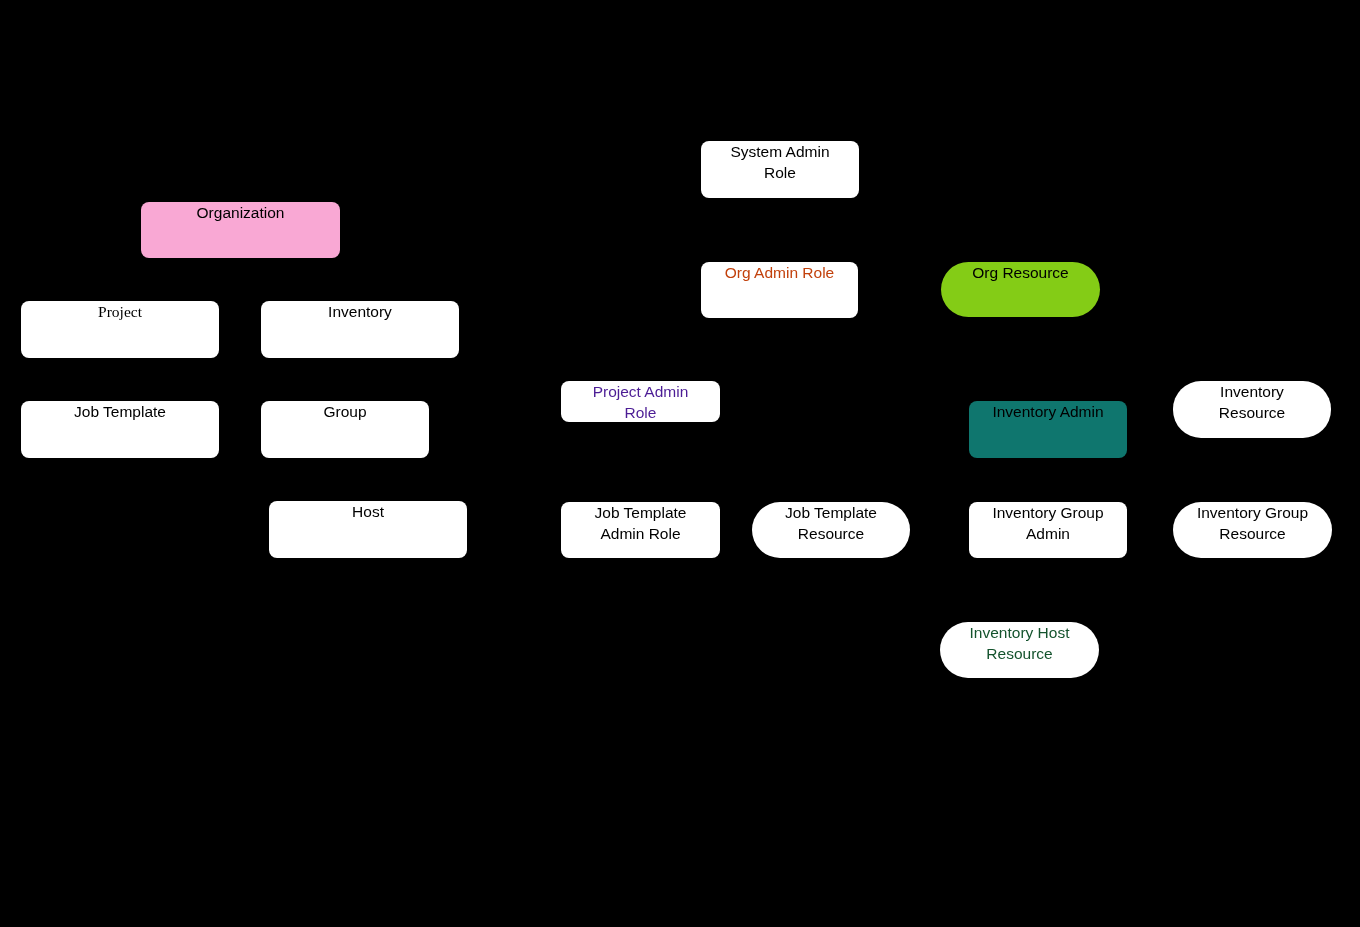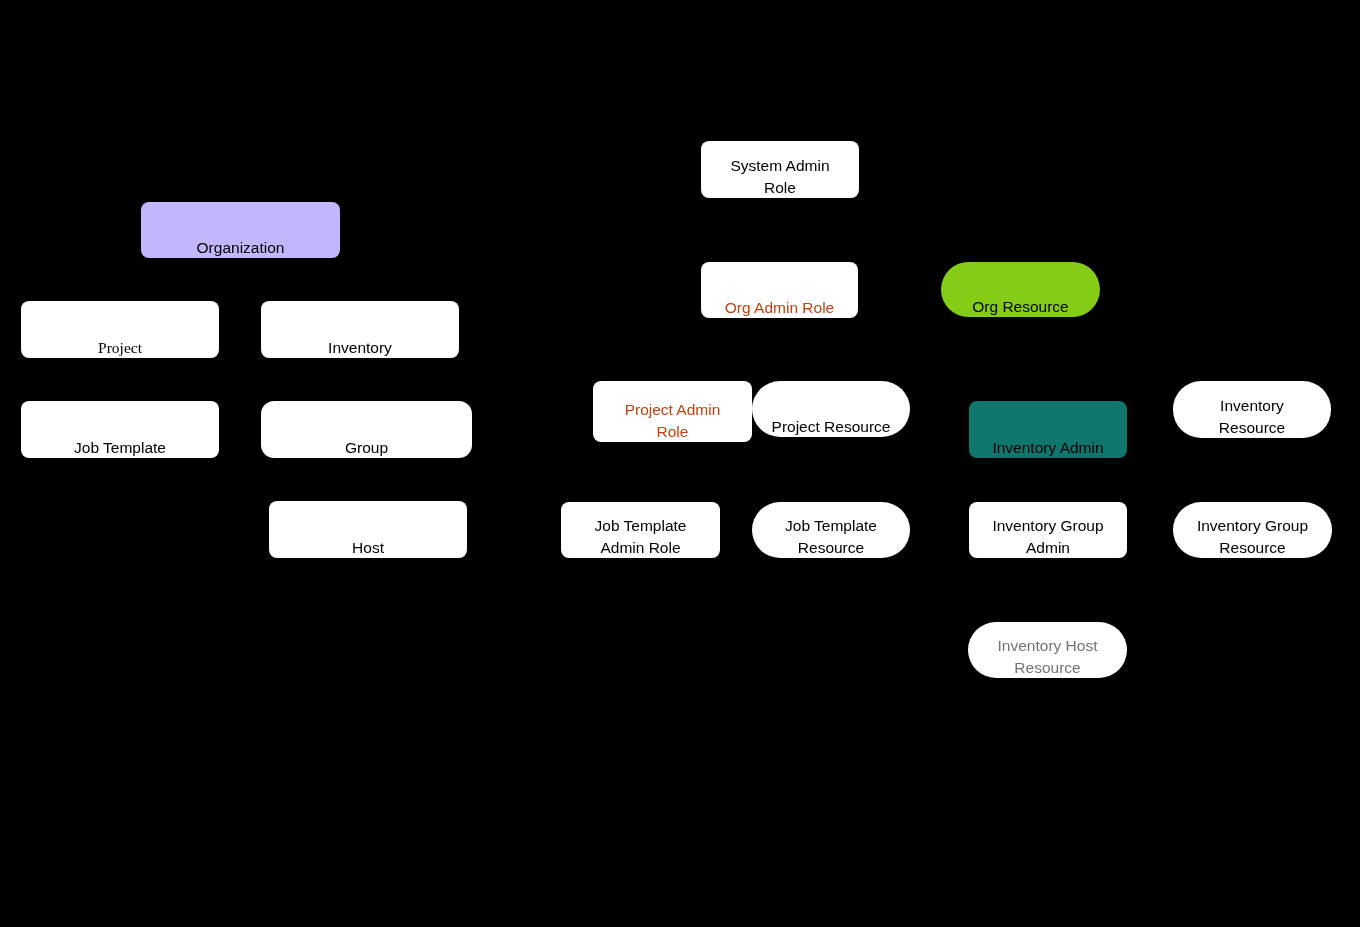--- a/index.html
+++ b/index.html
@@ -13,75 +13,72 @@
     height: 927px;
     background: #000000;
     overflow: hidden;
     font-family: "Liberation Sans", sans-serif;
   }
   .node {
     position: absolute;
     background: #ffffff;
     color: #000000;
     display: flex;
-    align-items: flex-end;
+    align-items: flex-start;
     justify-content: center;
     box-sizing: border-box;
   }
   .node.rect {
     border-radius: 8px;
   }
   .node.stadium {
     border-radius: 28px;
   }
   .node-label {
     font-size: 15.5px;
     line-height: 1.38;
     text-align: center;
     white-space: pre-line;
   }
 </style>
 </head>
 <body>
 
 <div class="canvas" style="background: rgb(0, 0, 0);">
-    <div class="node rect" style="left: 141px; top: 202px; width: 199px; height: 56px; background: #c4b5fd; color: rgb(0, 0, 0);">
+    <div class="node rect" style="left: 141px; top: 202px; width: 199px; height: 56px; background: #f9a8d4; color: rgb(0, 0, 0);">
       <div class="node-label">Organization</div>
     </div>
     <div class="node rect" style="left: 21px; top: 301px; width: 198px; height: 57px; background: rgb(255, 255, 255); color: rgb(0, 0, 0); font-family: Liberation Serif, serif;">
       <div class="node-label">Project</div>
     </div>
     <div class="node rect" style="left: 261px; top: 301px; width: 198px; height: 57px; background: rgb(255, 255, 255); color: rgb(0, 0, 0);">
       <div class="node-label">Inventory</div>
     </div>
     <div class="node rect" style="left: 21px; top: 401px; width: 198px; height: 57px; background: rgb(255, 255, 255); color: rgb(0, 0, 0);">
       <div class="node-label">Job Template</div>
     </div>
-    <div class="node rect" style="left: 261px; top: 401px; width: 211px; height: 57px; background: rgb(255, 255, 255); color: rgb(0, 0, 0); border-radius: 13px;">
+    <div class="node rect" style="left: 261px; top: 401px; width: 168px; height: 57px; background: rgb(255, 255, 255); color: rgb(0, 0, 0);">
       <div class="node-label">Group</div>
     </div>
     <div class="node rect" style="left: 261px; top: 501px; width: 198px; height: 57px; background: rgb(255, 255, 255); color: #000000; margin-left: 8px;">
       <div class="node-label">Host</div>
     </div>
     <div class="node rect" style="left: 701px; top: 141px; width: 158px; height: 57px; background: rgb(255, 255, 255); color: rgb(0, 0, 0);">
       <div class="node-label">System Admin
 Role</div>
     </div>
     <div class="node rect" style="left: 701px; top: 262px; width: 157px; height: 56px; background: rgb(255, 255, 255); color: #c2410c;">
       <div class="node-label">Org Admin Role</div>
     </div>
     <div class="node stadium" style="left: 941px; top: 262px; width: 159px; height: 55px; background: #84cc16; color: rgb(0, 0, 0);">
       <div class="node-label">Org Resource</div>
     </div>
-    <div class="node rect" style="left: 561px; top: 381px; width: 159px; height: 61px; background: rgb(255, 255, 255); color: #c2410c; margin-left: 32px;">
+    <div class="node rect" style="left: 561px; top: 381px; width: 159px; height: 41px; background: rgb(255, 255, 255); color: #4c1d95;">
       <div class="node-label">Project Admin
 Role</div>
-    </div>
-    <div class="node stadium" style="left: 752px; top: 381px; width: 158px; height: 56px; background: rgb(255, 255, 255); color: rgb(0, 0, 0);">
-      <div class="node-label">Project Resource</div>
     </div>
     <div class="node rect" style="left: 969px; top: 381px; width: 158px; height: 57px; background: #0f766e; color: rgb(0, 0, 0); margin-top: 20px;">
       <div class="node-label">Inventory Admin</div>
     </div>
     <div class="node stadium" style="left: 1173px; top: 381px; width: 158px; height: 57px; background: rgb(255, 255, 255); color: rgb(0, 0, 0);">
       <div class="node-label">Inventory
 Resource</div>
     </div>
     <div class="node rect" style="left: 561px; top: 502px; width: 159px; height: 56px; background: rgb(255, 255, 255); color: rgb(0, 0, 0);">
       <div class="node-label">Job Template
@@ -92,17 +89,17 @@
 Resource</div>
     </div>
     <div class="node rect" style="left: 969px; top: 502px; width: 158px; height: 56px; background: rgb(255, 255, 255); color: rgb(0, 0, 0);">
       <div class="node-label">Inventory Group
 Admin</div>
     </div>
     <div class="node stadium" style="left: 1173px; top: 502px; width: 159px; height: 56px; background: rgb(255, 255, 255); color: rgb(0, 0, 0);">
       <div class="node-label">Inventory Group
 Resource</div>
     </div>
-    <div class="node stadium" style="left: 968px; top: 622px; width: 159px; height: 56px; background: rgb(255, 255, 255); color: #737373;">
+    <div class="node stadium" style="left: 940px; top: 622px; width: 159px; height: 56px; background: rgb(255, 255, 255); color: #14532d;">
       <div class="node-label">Inventory Host
 Resource</div>
     </div>
   </div>
 
 </body></html>

